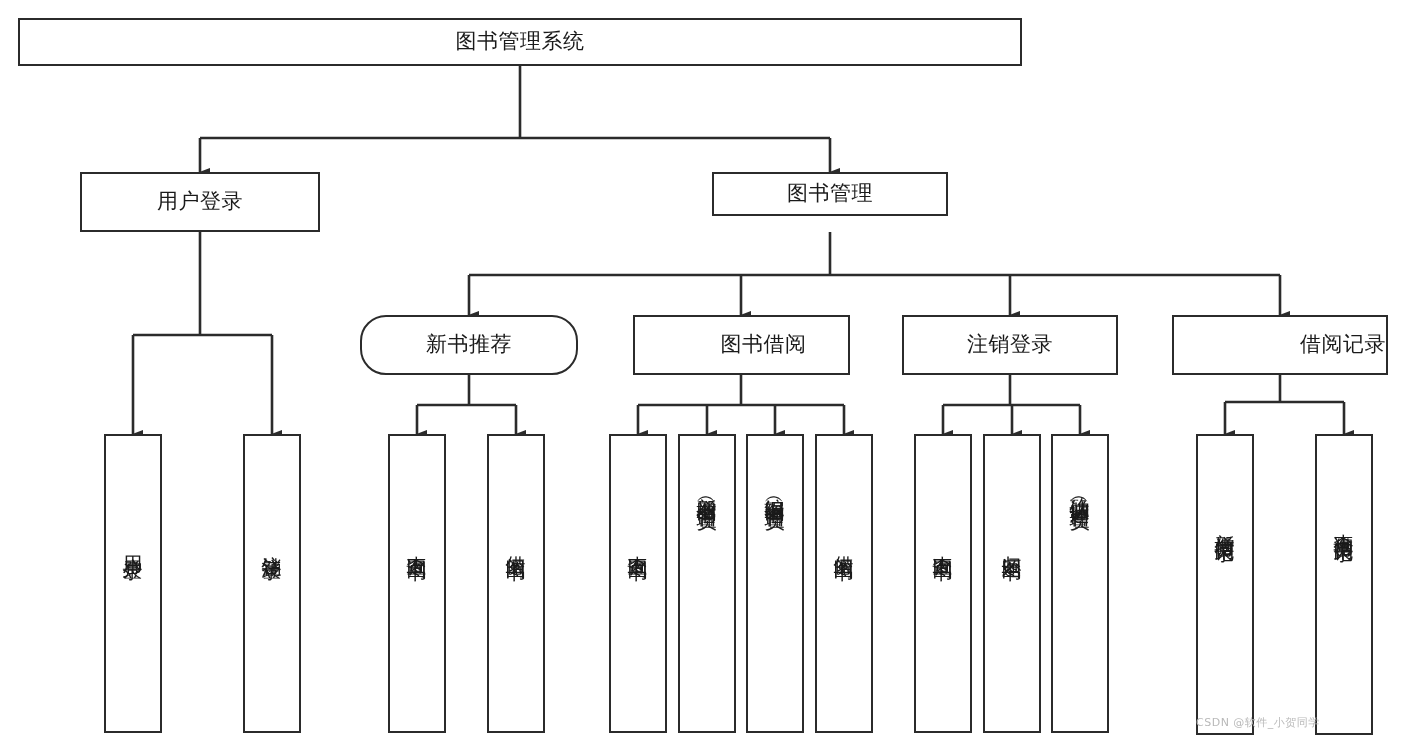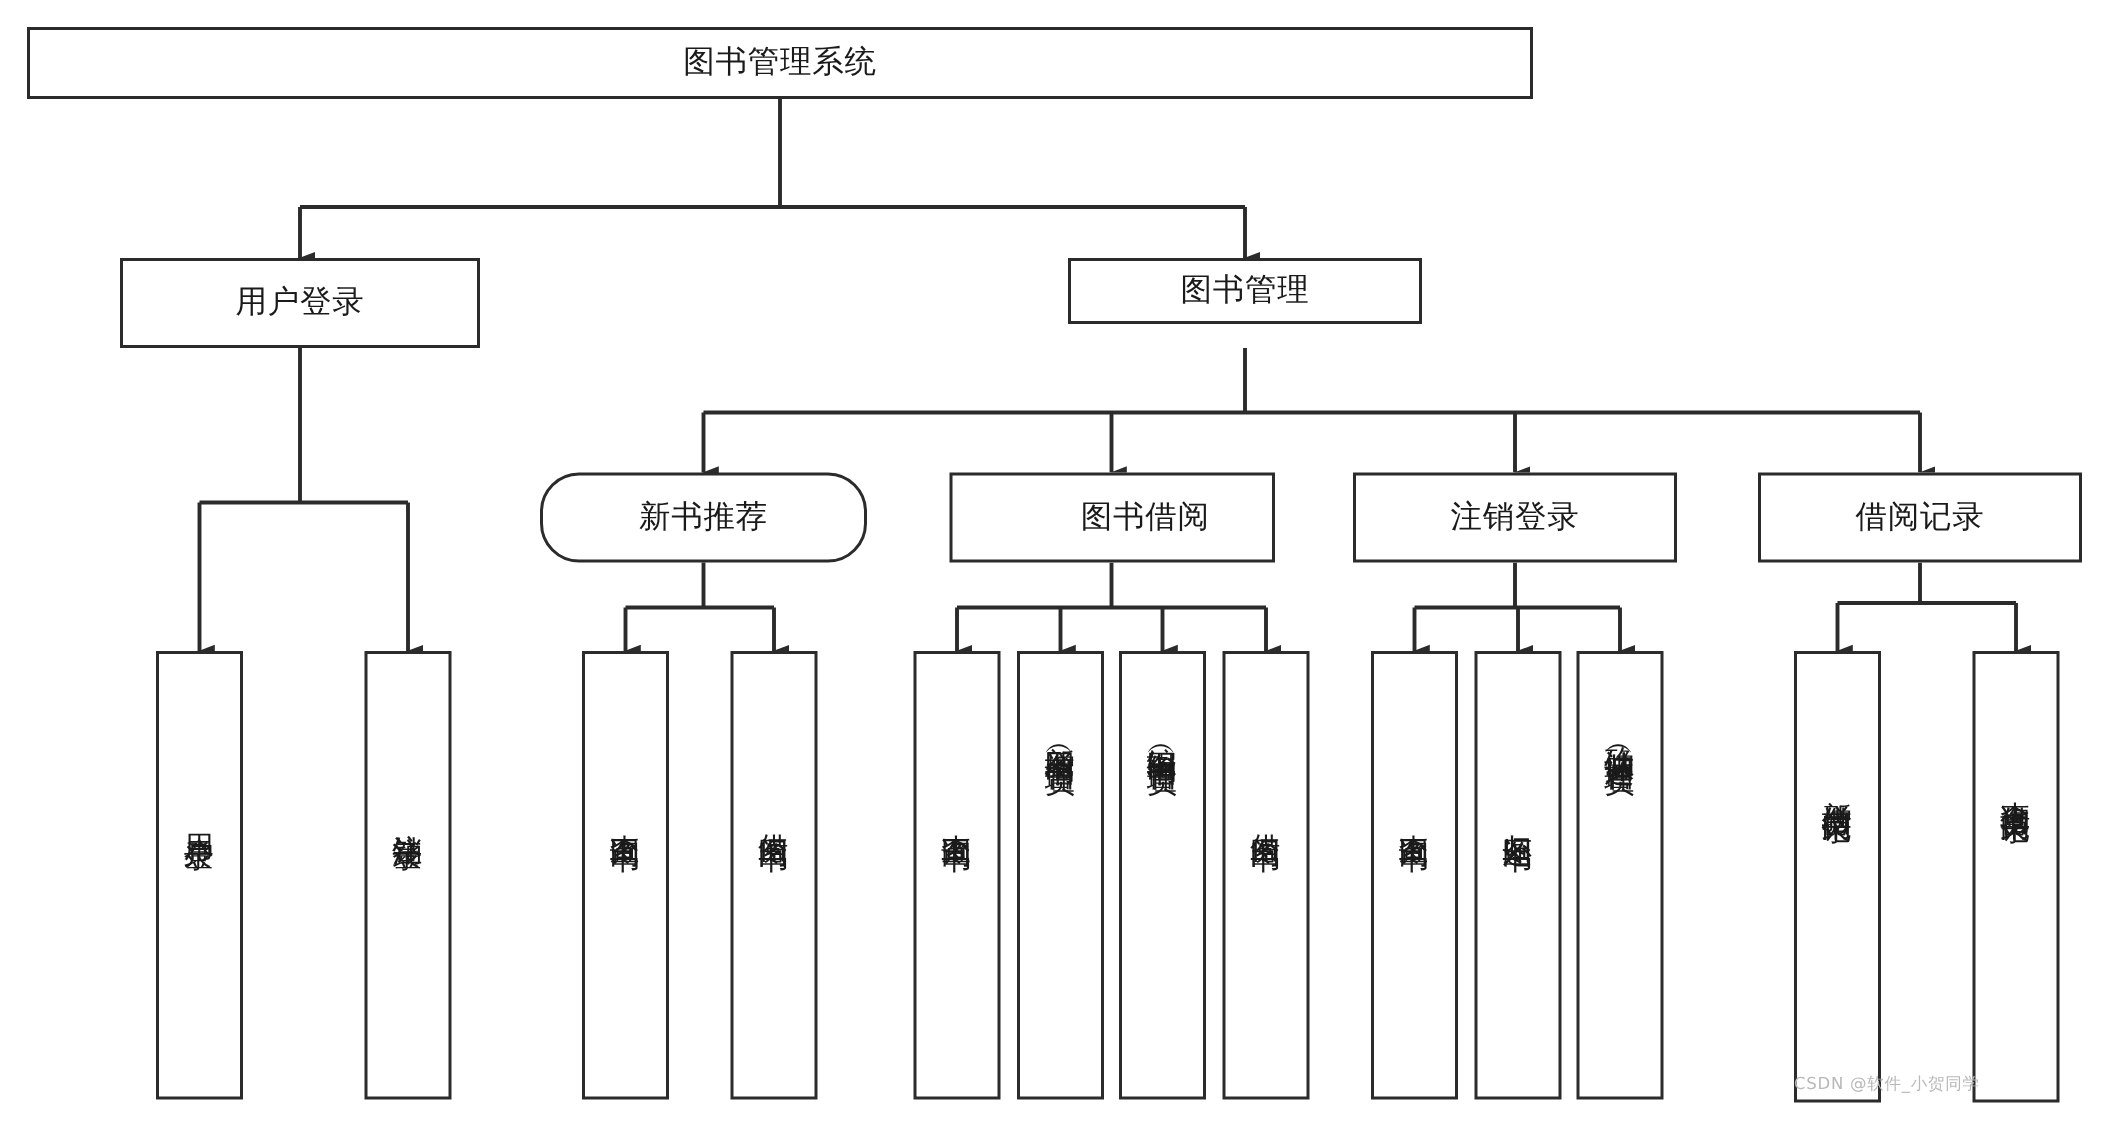--- a/index.html
+++ b/index.html
@@ -125,21 +125,21 @@
       </div>
       <div class="node" style="left: 360px; top: 315px; width: 218px; height: 60px; border-radius: 26px;">
         <span class="node-label">新书推荐</span>
       </div>
       <div class="node" style="left: 633px; top: 315px; width: 217px; height: 60px; padding-left: 44px;">
         <span class="node-label">图书借阅</span>
       </div>
       <div class="node" style="left: 902px; top: 315px; width: 216px; height: 60px;">
         <span class="node-label">注销登录</span>
       </div>
-      <div class="node" style="left: 1172px; top: 315px; width: 216px; height: 60px;">
+      <div class="node" style="left: 1172px; top: 315px; width: 216px; height: 60px; justify-content: flex-end;">
         <span class="node-label">借阅记录</span>
       </div>
       <div class="node vertical" style="left: 104px; top: 434px; width: 58px; height: 299px;">
         <span class="node-label" style="margin-top: 104px;">用户登录</span>
       </div>
       <div class="node vertical" style="left: 243px; top: 434px; width: 58px; height: 299px;">
         <span class="node-label" style="margin-top: 104px;">注销登录</span>
       </div>
       <div class="node vertical" style="left: 388px; top: 434px; width: 58px; height: 299px;">
         <span class="node-label" style="margin-top: 104px;">查询图书</span>

